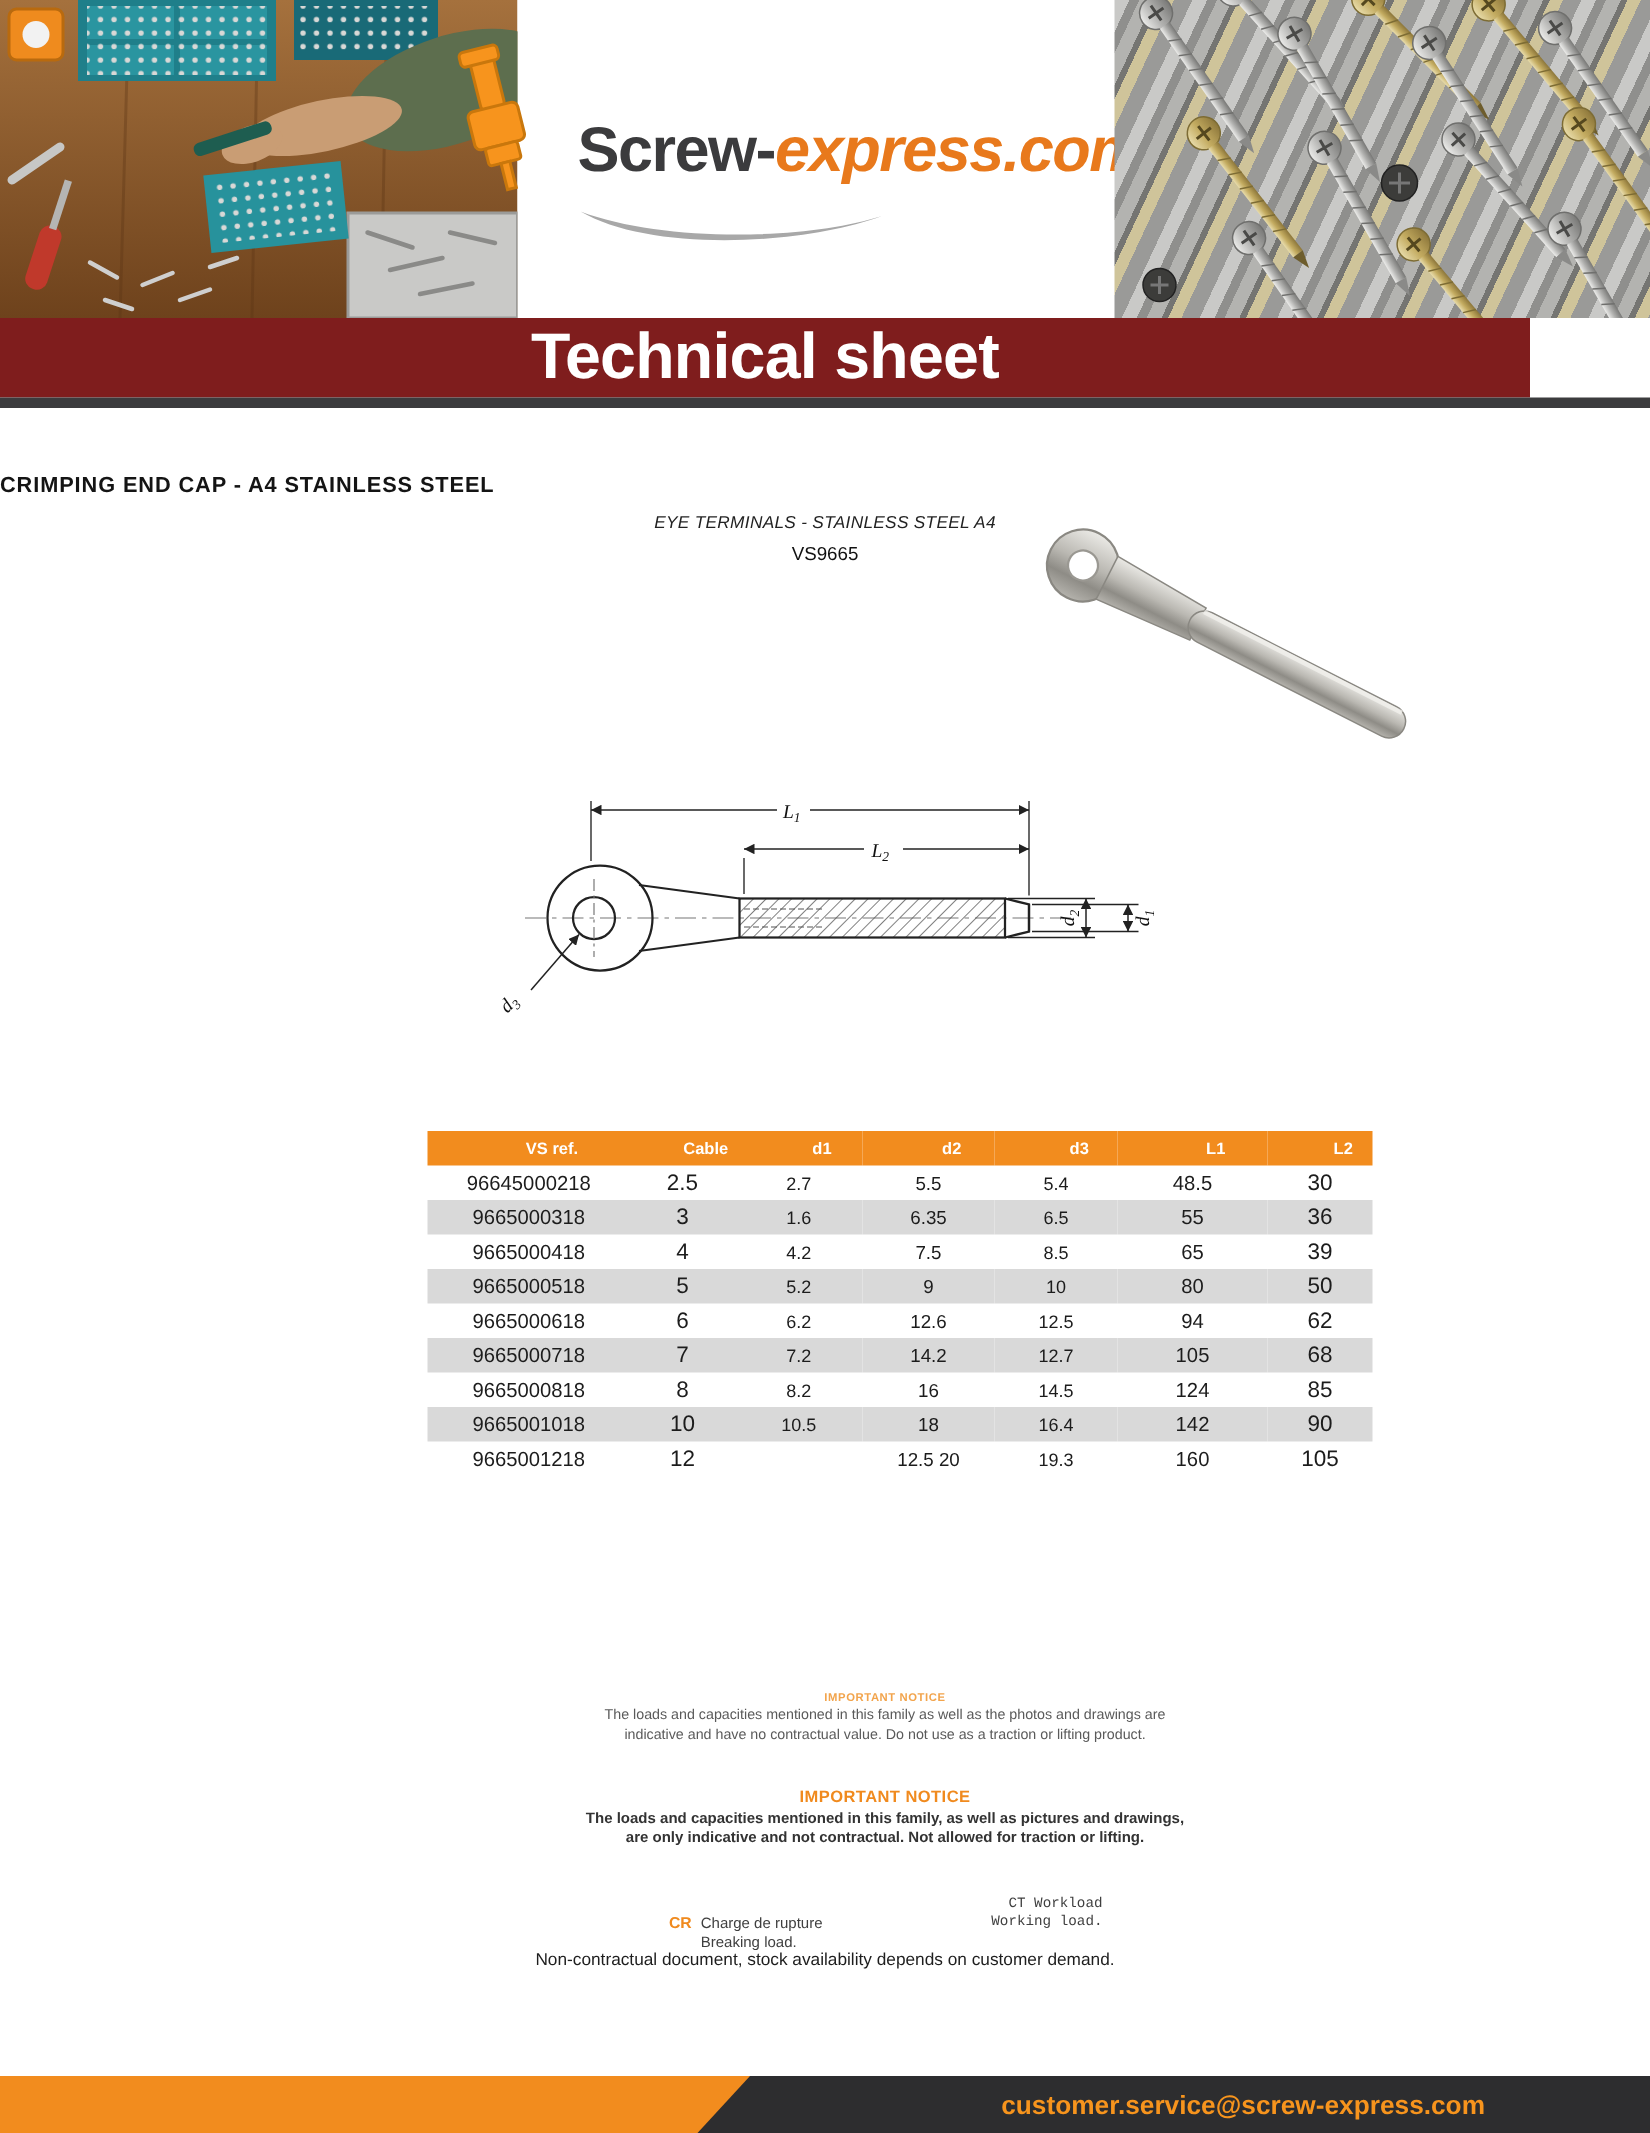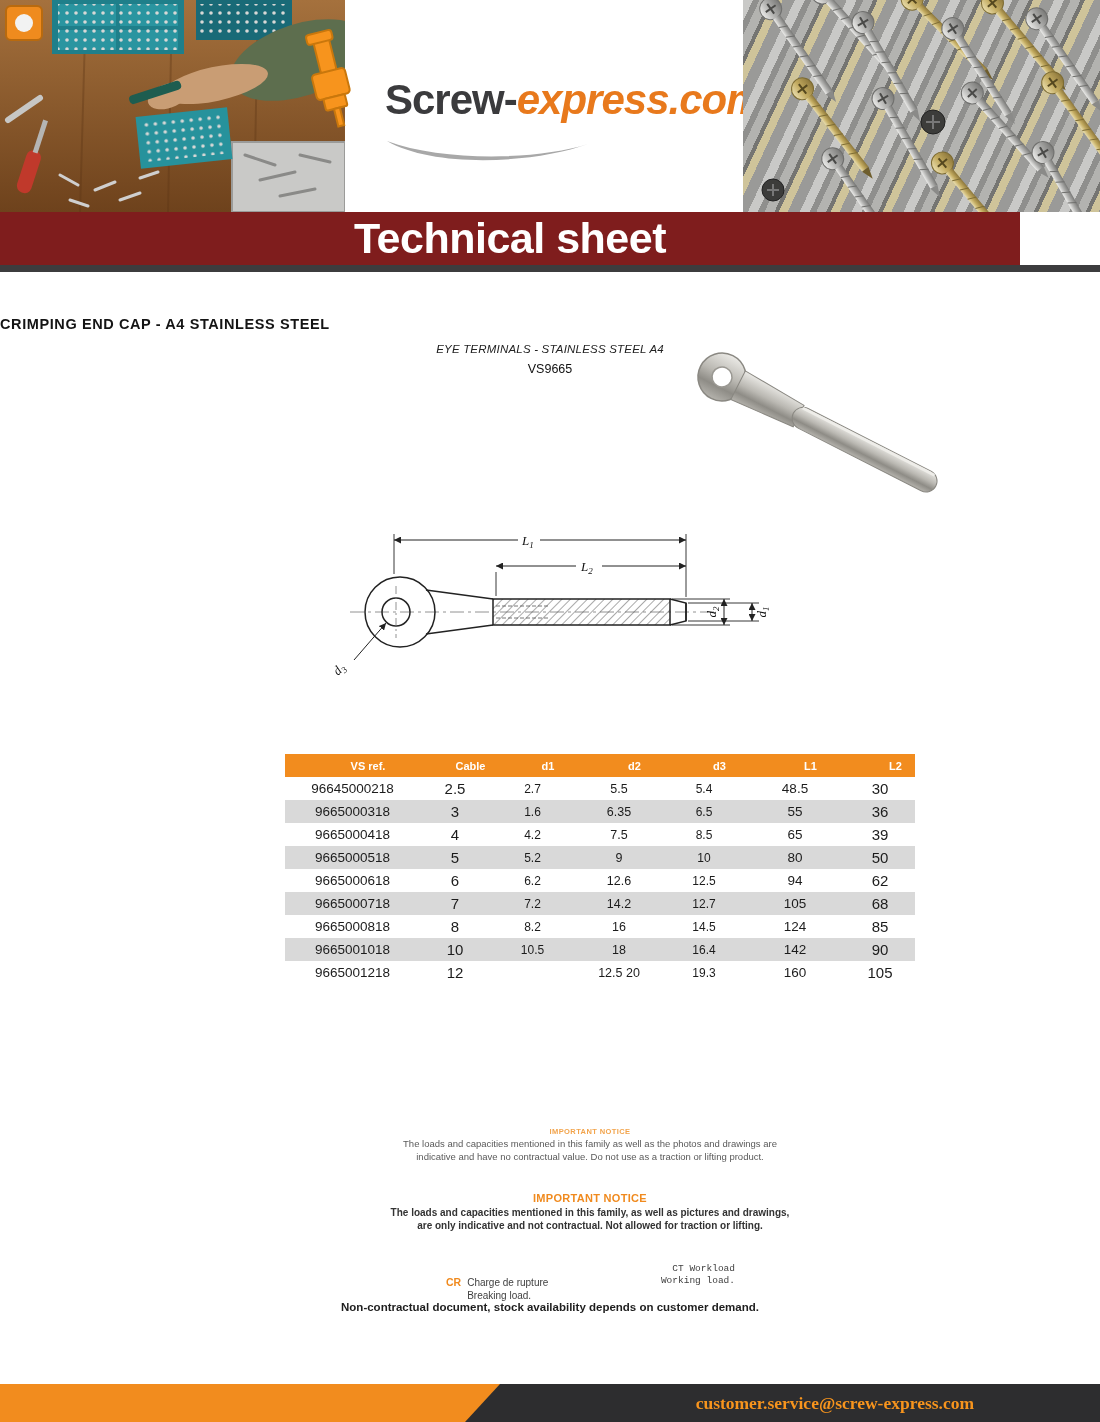--- a/index.html
+++ b/index.html
@@ -53,27 +53,27 @@
   .notice-large { position:absolute; top:1192px; left:390px; width:400px; text-align:center; }
   .notice-large .n-title { color:#F08A1E; font-size:11px; font-weight:bold; letter-spacing:0.3px; }
   .notice-large .n-body  { color:#333333; font-size:10px; line-height:1.3; margin-top:2px; font-weight:bold; }
 
   .legend { position:absolute; top:1260px; left:0; width:1100px; height:34px; }
   .legend-cr { position:absolute; left:446px; top:16px; display:flex; gap:6px; }
   .legend-cr .abbr { color:#F08A1E; font-weight:bold; font-size:10.5px; }
   .legend-cr .txt { font-size:10px; color:#3f3f3f; line-height:1.3; }
   .legend-ct { position:absolute; left:630px; top:3px; width:105px; text-align:right; font-size:9.5px; color:#3f3f3f; line-height:1.3;font-family:Liberation Mono, monospace; }
 
-  .footer-note { position:absolute; top:1301px; left:0; width:1100px; text-align:center; font-size:11.5px; color:#1e1e1e;font-weight:bold; }
+  .footer-note { position:absolute; top:1301px; left:0; width:1100px; text-align:center; font-size:11.5px; color:#1e1e1e; }
 
   
   .footer { position:absolute; top:1384px; left:0; width:1100px; height:38px; background:#2d2d2f; }
   .footer-orange { position:absolute; top:0; left:0; width:500px; height:38px; background:#F28C1E;
                    clip-path:polygon(0 0,100% 0,93% 100%,0 100%); }
-  .footer-email { position:absolute; top:0; right:126px; line-height:38px; color:#f7941d; font-weight:bold; font-size:17.5px; text-decoration:none;font-family:Liberation Serif, serif; }
+  .footer-email { position:absolute; top:0; right:110px; line-height:38px; color:#f7941d; font-weight:bold; font-size:17.5px; text-decoration:none; }
 </style>
 </head>
 <body>
 
 <div class="page">
 
   <div class="header">
 
     <div class="photo-left">
       <svg width="345" height="212" viewBox="0 0 345 212">

